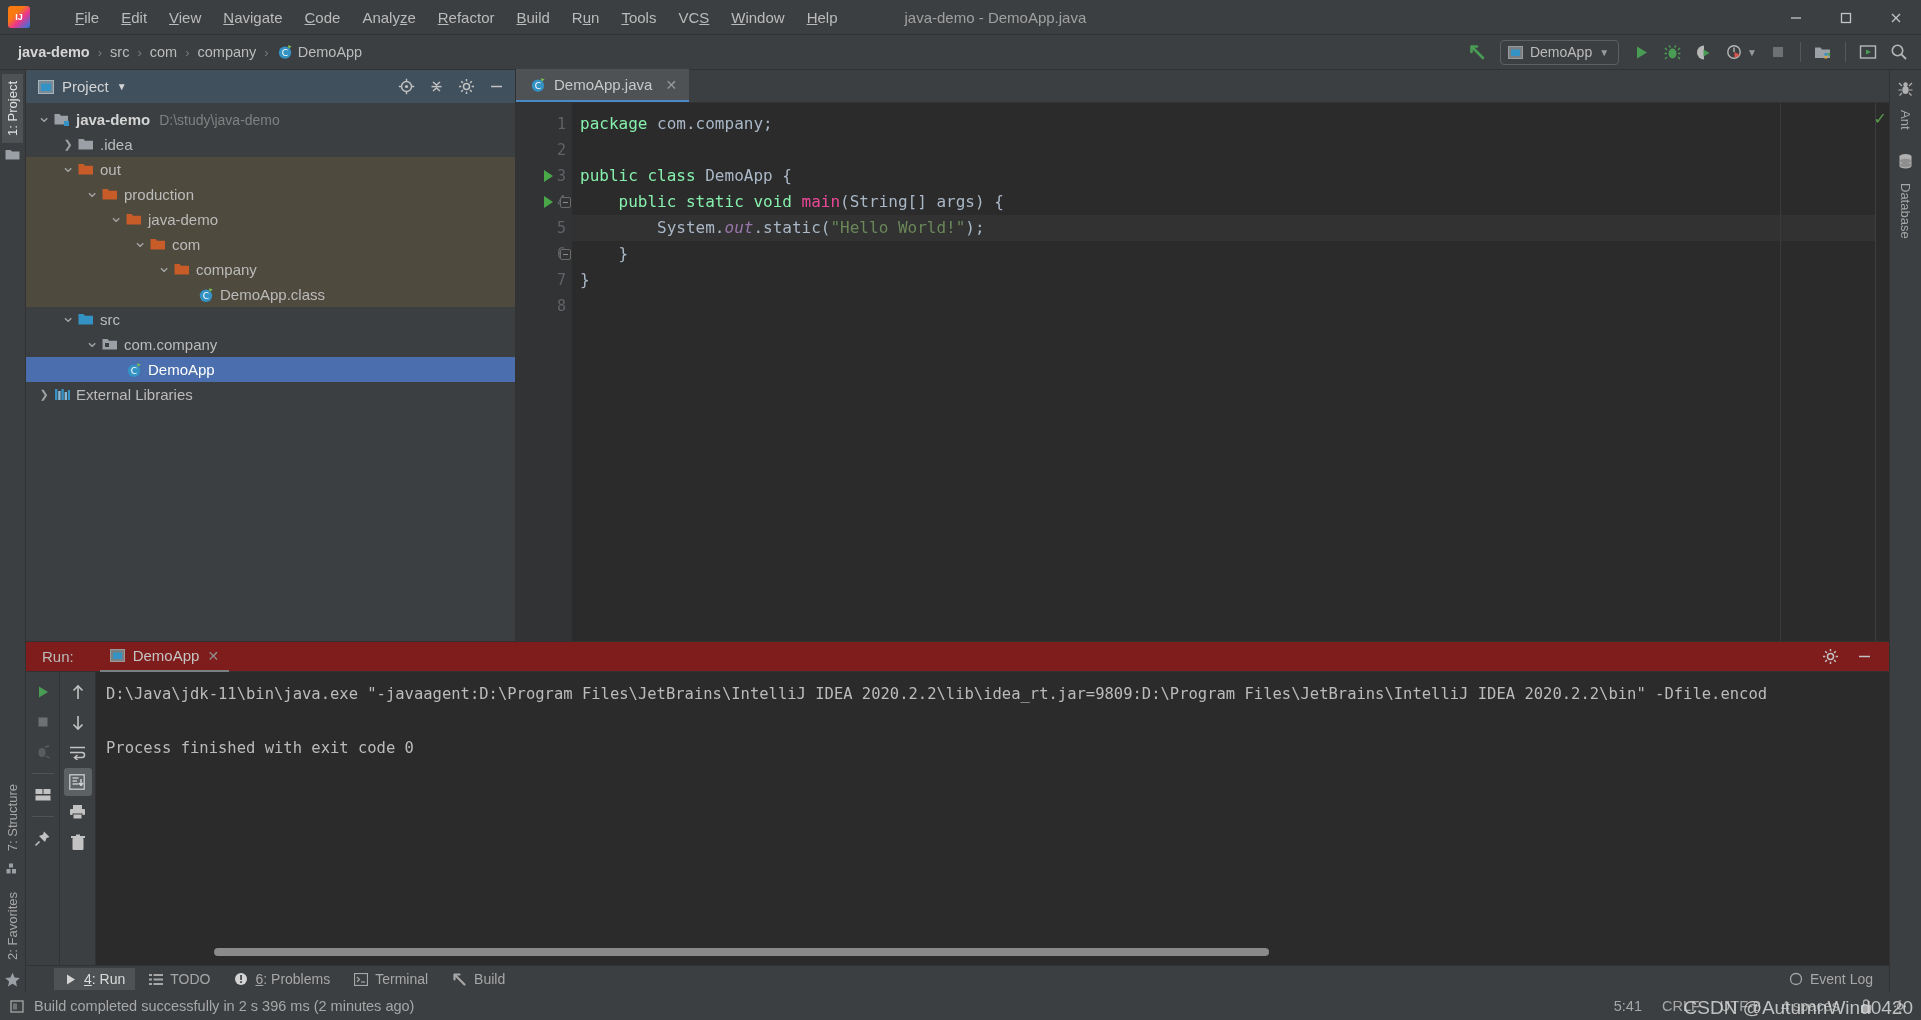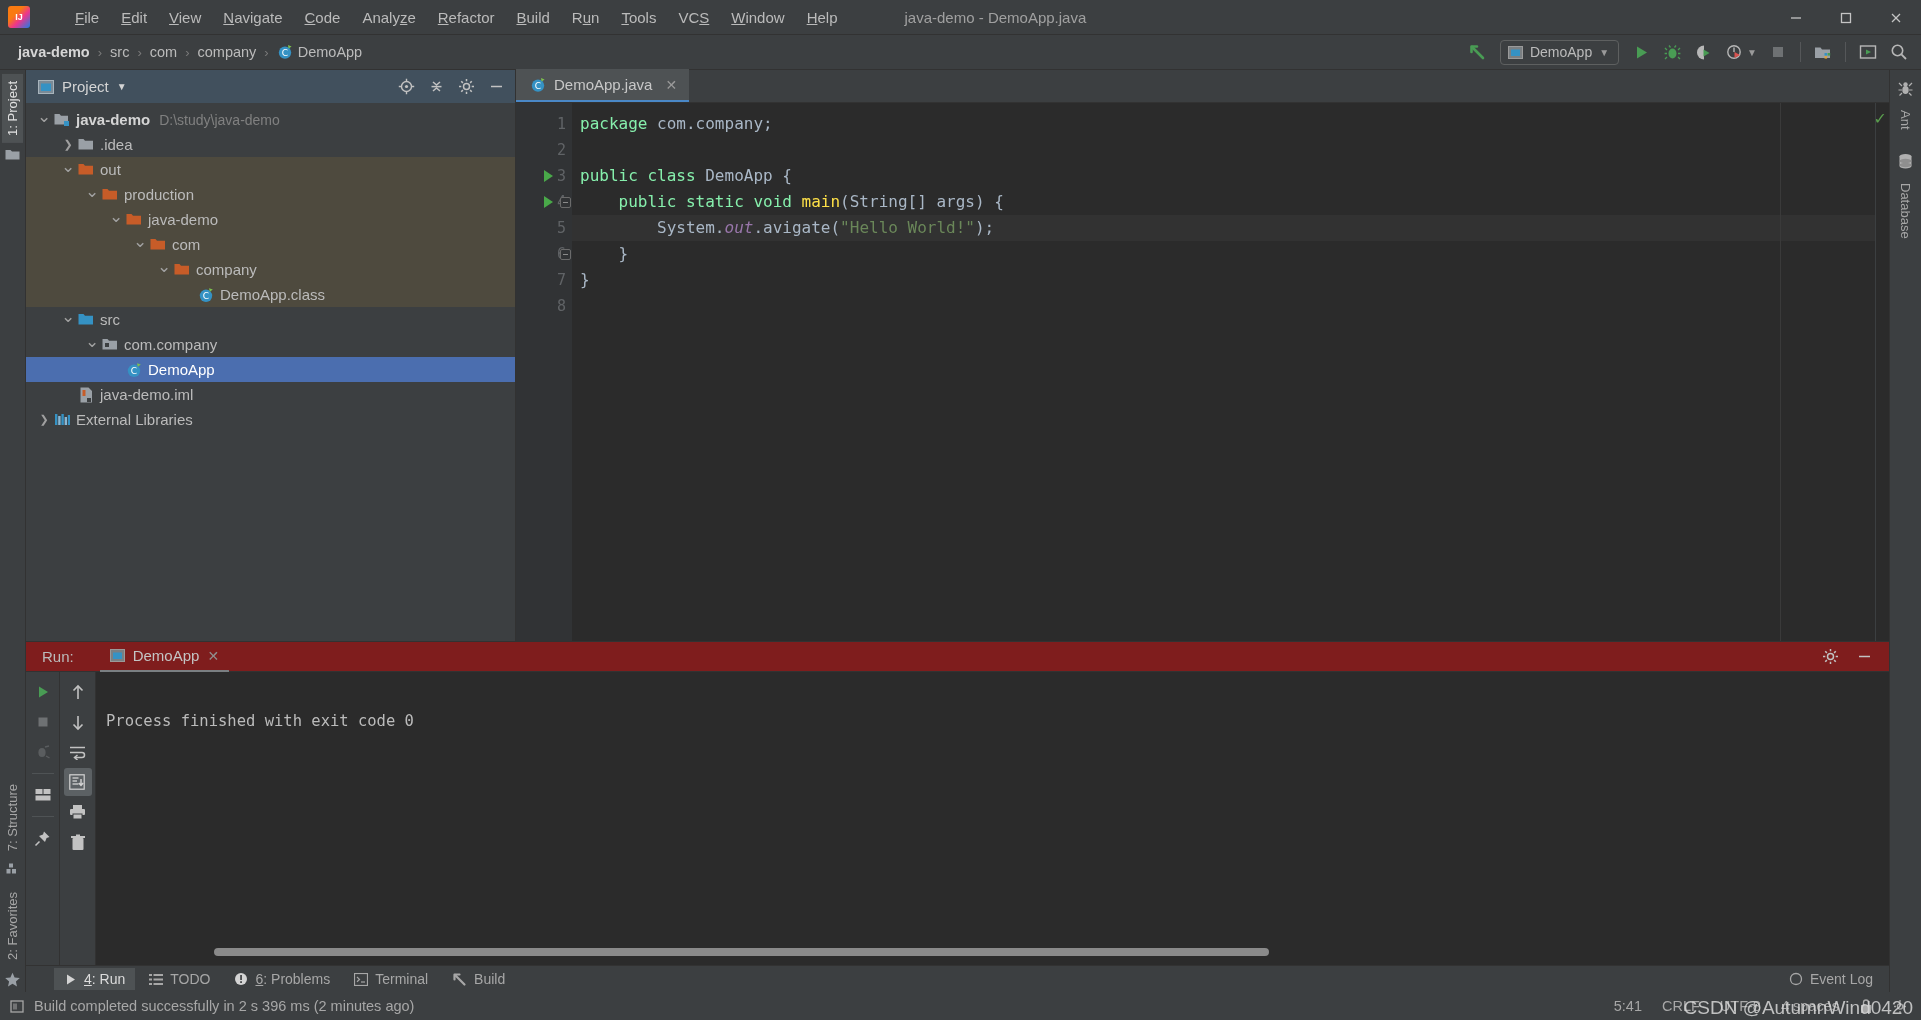--- a/index.html
+++ b/index.html
@@ -195,21 +195,21 @@
 
   .code {
     flex: 1 1 auto; padding-top: 8px; position: relative;
     font-family: "DejaVu Sans Mono", monospace; font-size: 16px;
     overflow: hidden;
   }
   .cline { height: 26px; line-height: 26px; padding-left: 8px; white-space: pre; }
   .cline.cur { background: #323232; }
   .kw  { color: #86efac; }
   .plain { color: #a9b7c6; }
-  .mth { color: #fde047; }
+  .mth { color: #ec4899; }
   .fld { color: #9876aa; font-style: italic; }
   .str { color: #6a8759; }
   .marker-col {
     width: 14px; flex: 0 0 14px; background: #2b2b2b;
     border-left: 1px solid #3c3f41;
     position: relative;
   }
   .ok-check { position: absolute; top: 6px; right: 2px; color: #5a9e4e; font-size: 16px; }
   .vert-line { position: absolute; top: 0; bottom: 0; width: 1px; background: #3a3a3a; }
 
@@ -597,31 +597,20 @@
             <div class="trow sel" style="padding-left: 82px;">
               <span class="arrow none"></span>
               <span class="ticon">
                 <svg width="17" height="16" viewBox="0 0 17 16">
                   <circle cx="8" cy="8.8" r="6.2" fill="#3592c4"></circle>
                   <text x="8" y="12.2" font-size="9" fill="#fff" text-anchor="middle" font-family="DejaVu Sans">C</text>
                   <path d="M11 1.2 L14.8 2.6 L11.8 4.8 Z" fill="#7ec14f"></path>
                 </svg>
               </span>
               <span class="tlabel">DemoApp</span>
-            </div>
-            <div class="trow" style="padding-left: 34px;">
-              <span class="arrow none"></span>
-              <span class="ticon">
-                <svg width="15" height="16" viewBox="0 0 15 16">
-                  <path d="M1.5 0.5 L9.5 0.5 L13 4 L13 15.5 L1.5 15.5 Z" fill="#9aa0a6"></path>
-                  <rect x="8" y="11" width="4" height="4" fill="#3c3f41"></rect>
-                  <rect x="3.5" y="3" width="3" height="6" fill="#c75c28"></rect>
-                </svg>
-              </span>
-              <span class="tlabel">java-demo.iml</span>
             </div>
             <div class="trow" style="padding-left: 10px;">
               <span class="arrow">❯</span>
               <span class="ticon">
                 <svg width="17" height="15" viewBox="0 0 17 15">
                   <rect x="1" y="2" width="2.4" height="11" fill="#3592c4"></rect>
                   <rect x="4.2" y="4" width="2.4" height="9" fill="#8bb7d4"></rect>
                   <rect x="7.4" y="2" width="2.4" height="11" fill="#3592c4"></rect>
                   <rect x="10.6" y="5" width="2.4" height="8" fill="#8bb7d4"></rect>
                   <rect x="13.8" y="3" width="2.2" height="10" fill="#3592c4"></rect>
@@ -662,21 +651,21 @@
                 </span></div>
               <div class="gline">7</div>
               <div class="gline">8</div>
             </div>
           <div class="code" id="code">
             <div class="vert-line" style="left:1208px;"></div>
           <div class="cline"><span class="kw">package</span><span class="plain"> com.company;</span></div>
               <div class="cline">&nbsp;</div>
               <div class="cline"><span class="kw">public class</span><span class="plain"> DemoApp {</span></div>
               <div class="cline"><span class="plain">    </span><span class="kw">public static void</span><span class="plain"> </span><span class="mth">main</span><span class="plain">(String[] args) {</span></div>
-              <div class="cline cur"><span class="plain">        System.</span><span class="fld">out</span><span class="plain">.avigate(</span><span class="str">"Hello World!"</span><span class="plain">);</span></div>
+              <div class="cline cur"><span class="plain">        System.</span><span class="fld">out</span><span class="plain">.static(</span><span class="str">"Hello World!"</span><span class="plain">);</span></div>
               <div class="cline"><span class="plain">    }</span></div>
               <div class="cline"><span class="plain">}</span></div>
               <div class="cline">&nbsp;</div>
             </div>
           <div class="marker-col">
             <div class="ok-check">✓</div>
           </div>
         </div>
       </div>
     </div>
@@ -779,20 +768,21 @@
           <div class="rb">
             <svg width="16" height="17" viewBox="0 0 16 17">
               <rect x="2.5" y="4" width="11" height="12" rx="1" fill="#c2c2c2"></rect>
               <rect x="1" y="2" width="14" height="2" fill="#c2c2c2"></rect>
               <rect x="6" y="0.5" width="4" height="2" fill="#c2c2c2"></rect>
             </svg>
           </div>
         </div>
         <div class="console" id="console">
           <div class="hscroll"></div>
+        <div class="cout">D:\Java\jdk-11\bin\java.exe "-javaagent:D:\Program Files\JetBrains\IntelliJ IDEA 2020.2.2\lib\idea_rt.jar=9809:D:\Program Files\JetBrains\IntelliJ IDEA 2020.2.2\bin" -Dfile.encod</div>
             <div class="cout blank">&nbsp;</div>
             <div class="cout">Process finished with exit code 0</div>
           </div>
       </div>
     </div>
 
     <div class="tool-bar" id="toolbar-bottom">
         <div class="tool-btn sel">
           <span style="display: flex;">
             <svg width="13" height="13" viewBox="0 0 13 13">

